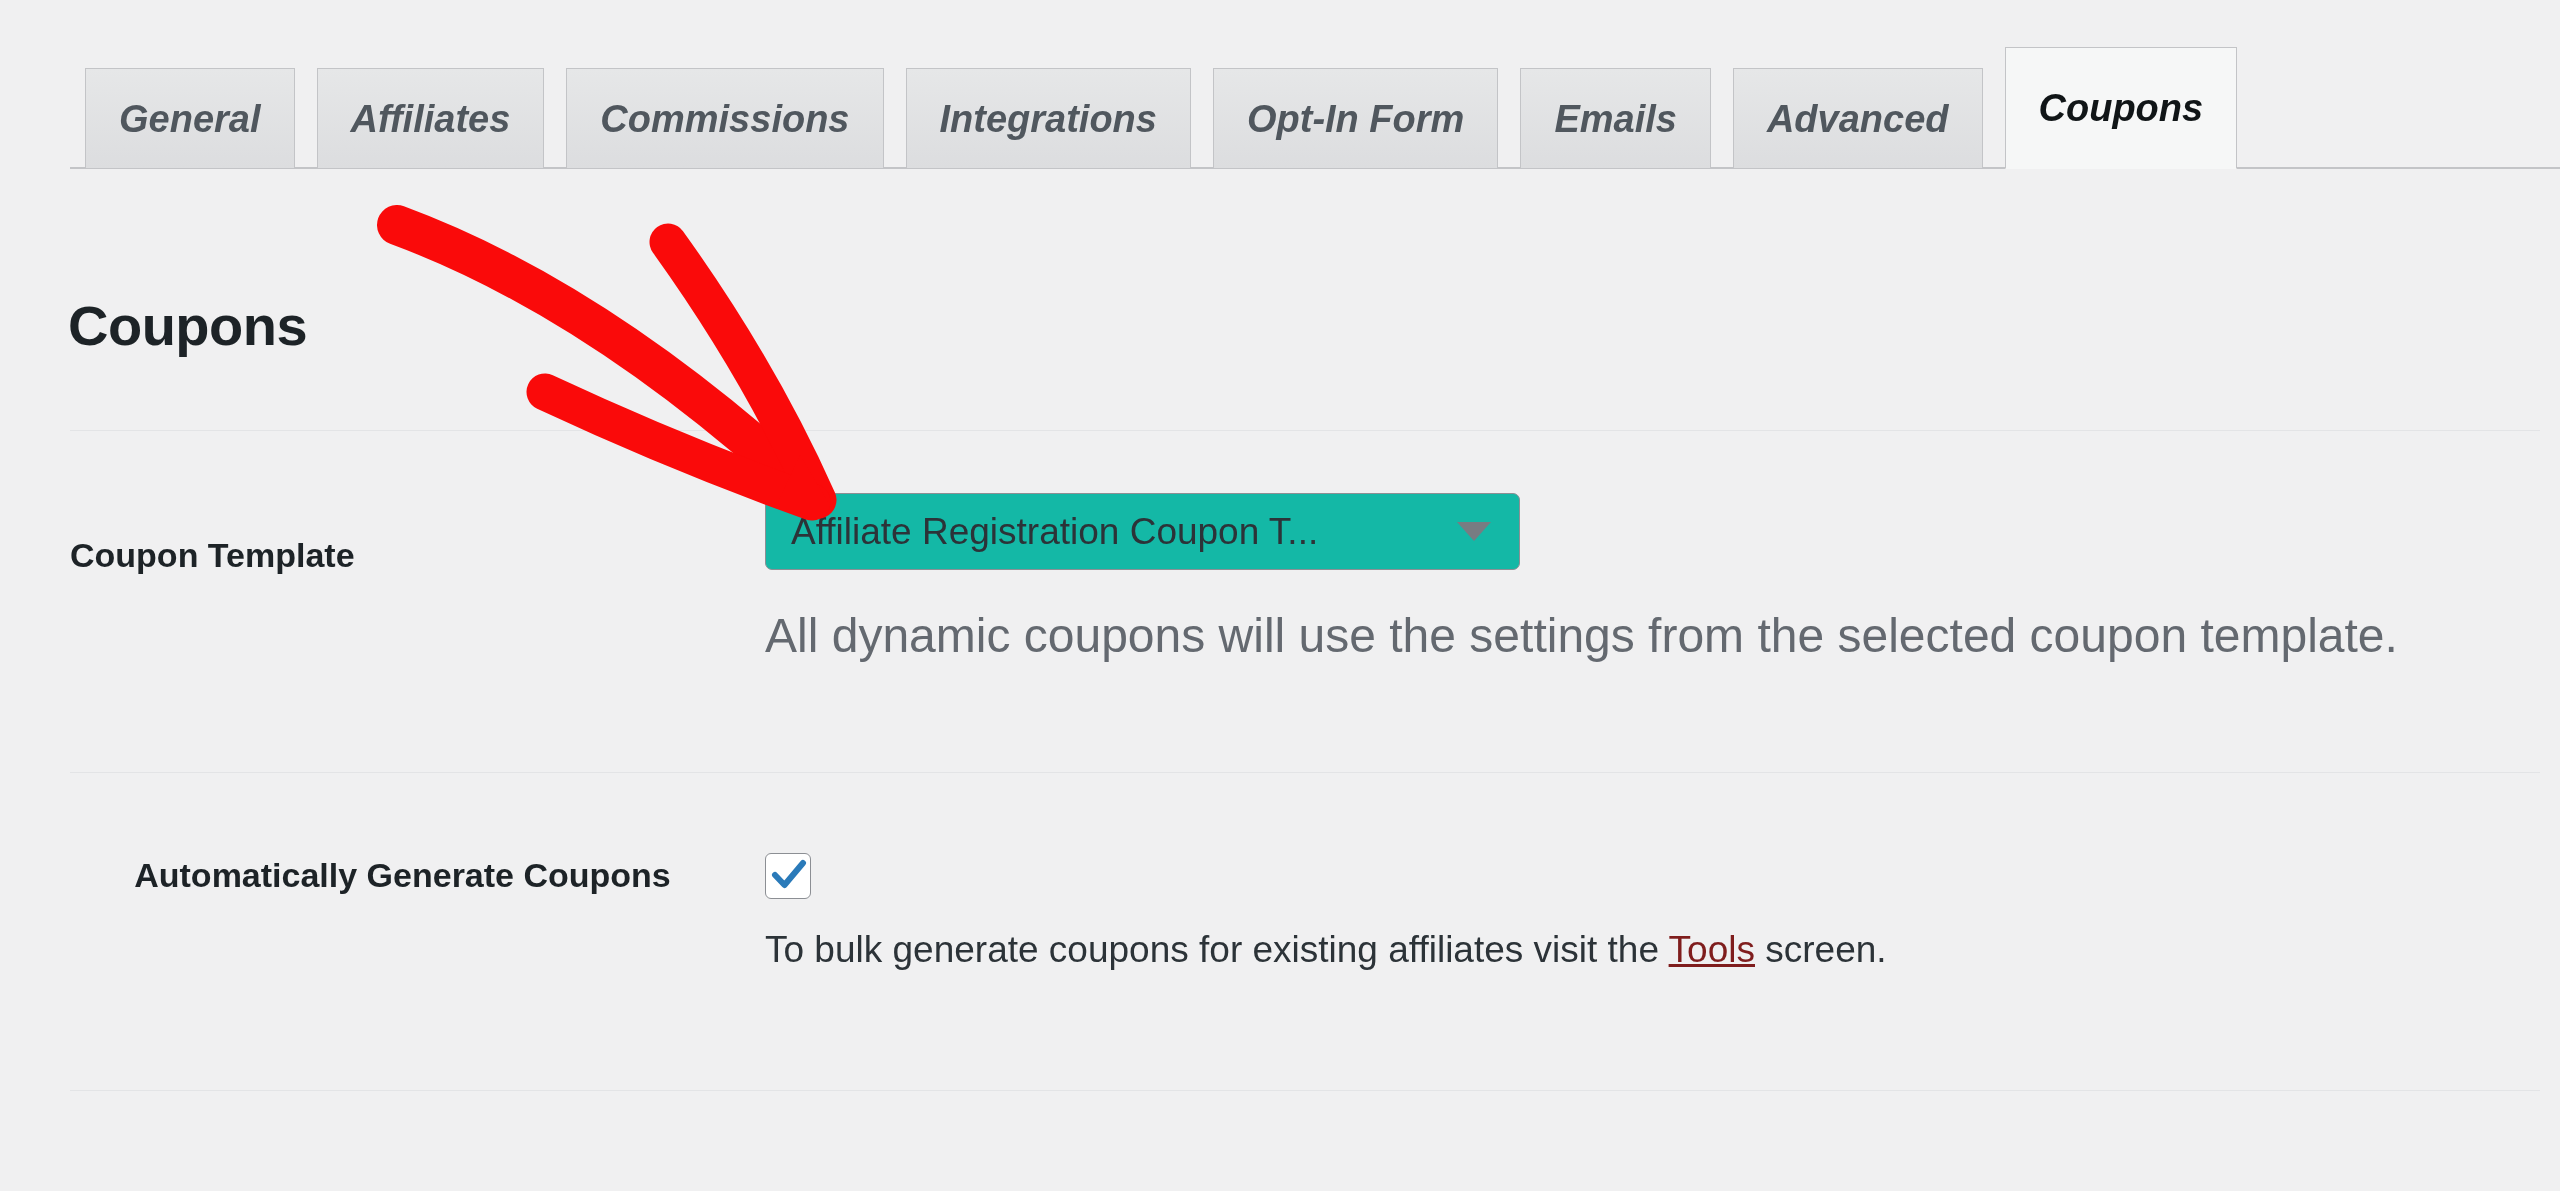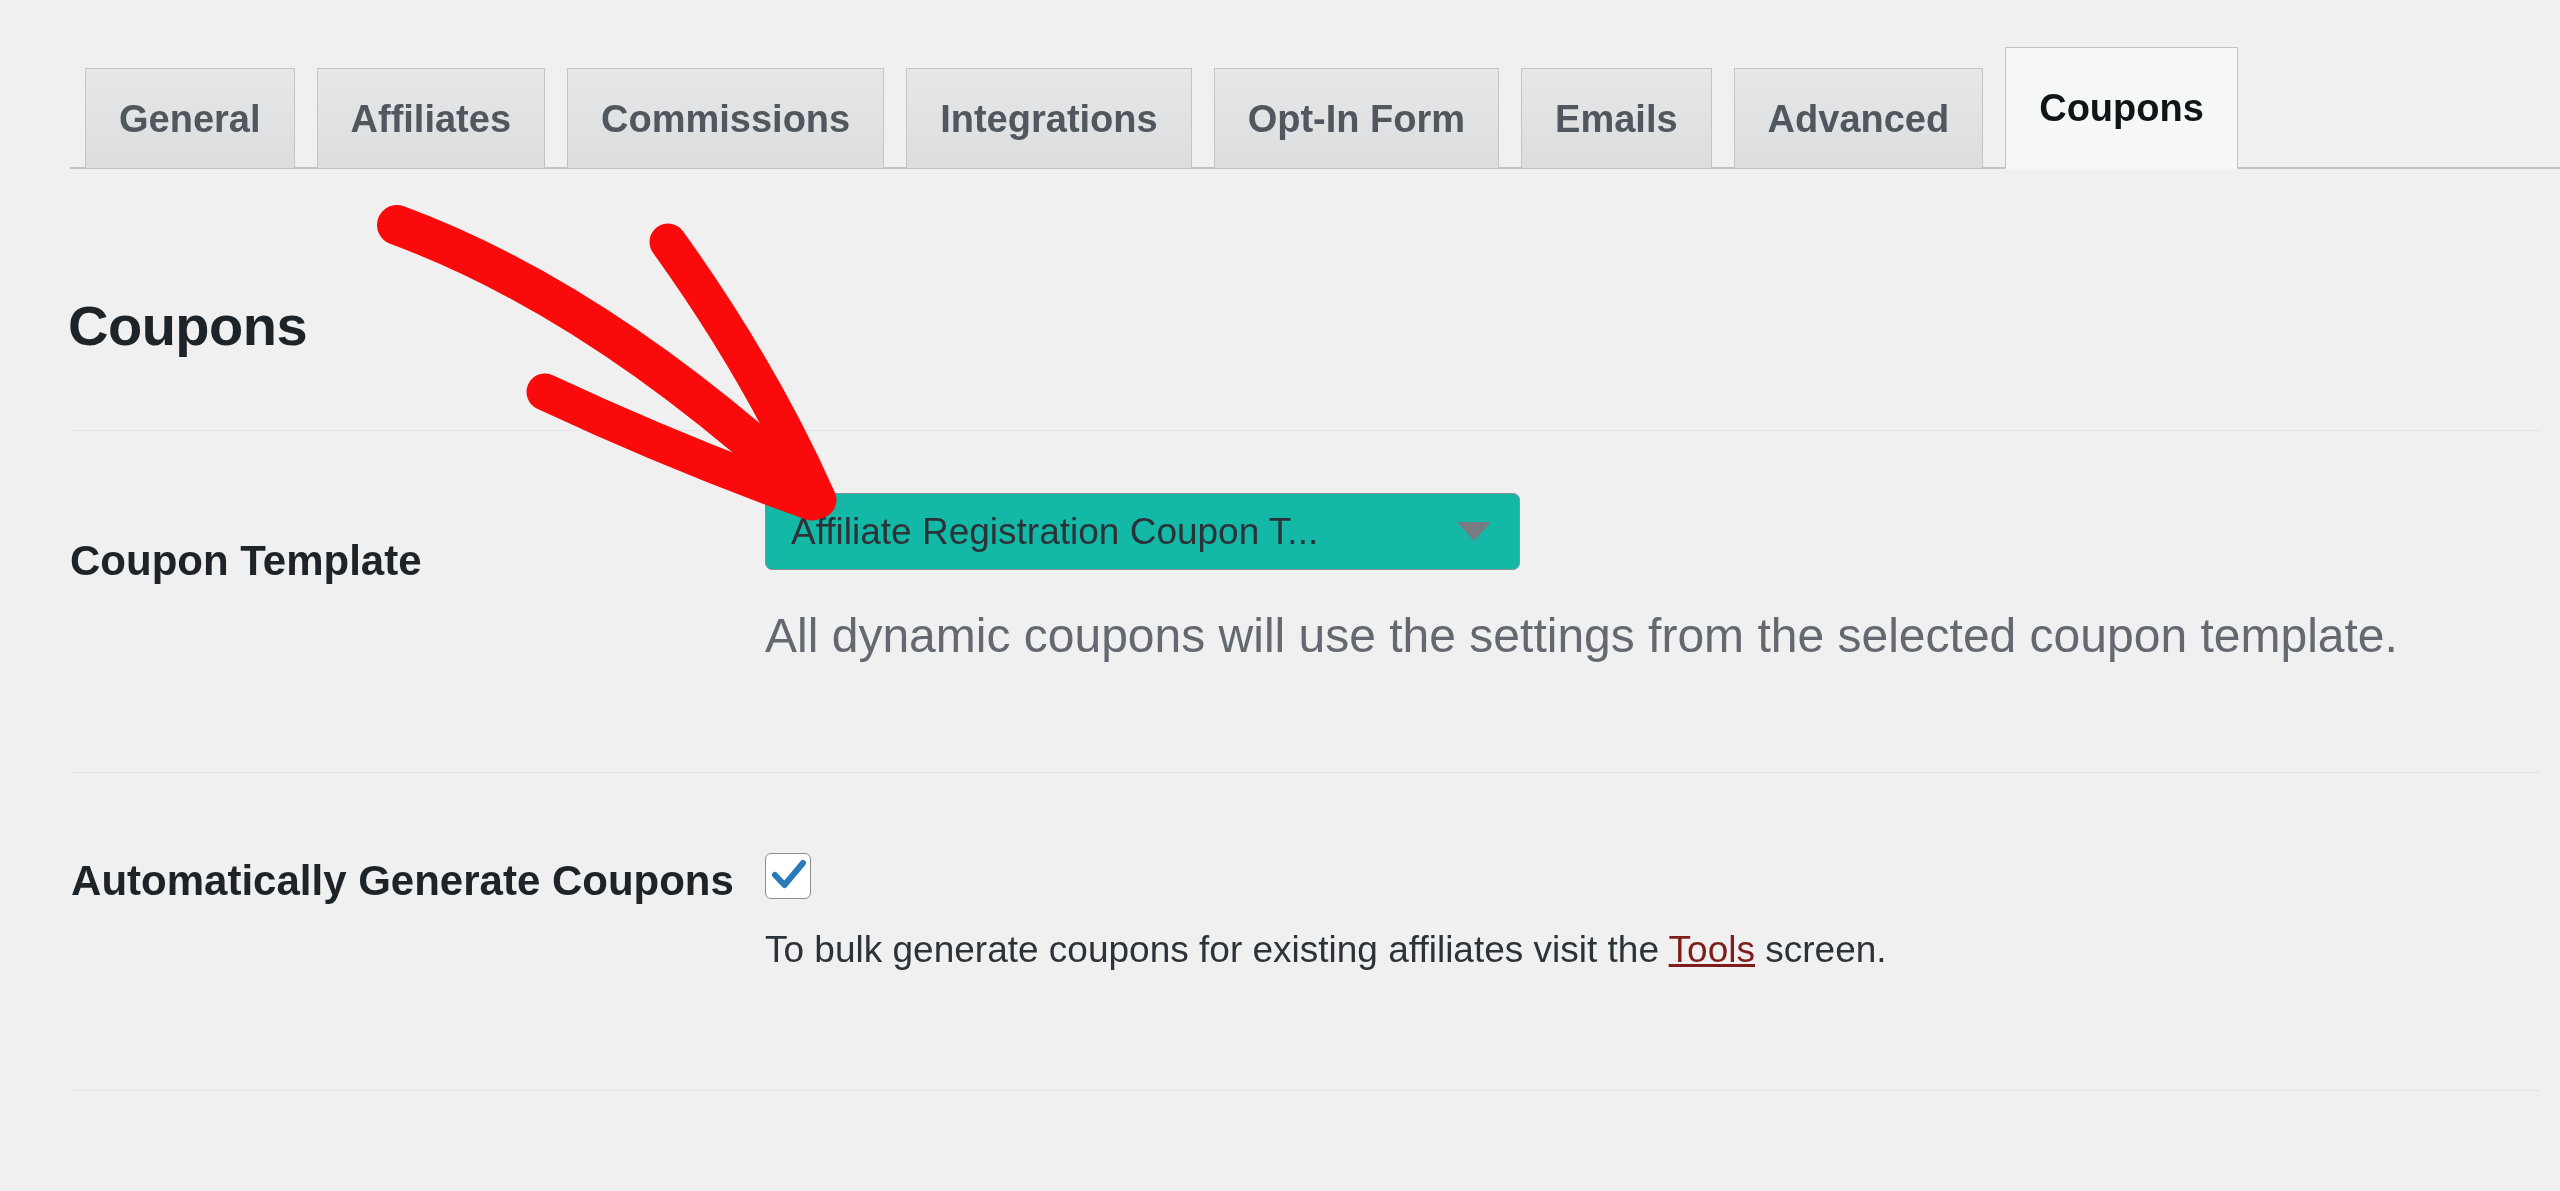--- a/index.html
+++ b/index.html
@@ -24,20 +24,21 @@
     height: 168px;
     box-sizing: border-box;
   }
   .tab-nav-inner {
     position: absolute;
     left: 85px;
     top: 48px;
     display: flex;
     align-items: flex-end;
     height: 120px;
+    font-style: italic;
   }
   .tab-nav-border {
     position: absolute;
     left: 70px;
     right: 0;
     top: 167px;
     height: 2px;
     background: #c3c4c7;
   }
   .tab {
@@ -91,21 +92,21 @@
     position: relative;
     box-sizing: border-box;
     border-top: 1px solid #e3e4e6;
     display: flex;
     align-items: flex-start;
   }
   .row .th {
     box-sizing: border-box;
     width: 695px;
     flex: 0 0 695px;
-    font-size: 42px;
+    font-size: 34px;
     font-weight: 700;
     color: #1d2327;
     line-height: 1.45;
   }
   .row .td {
     flex: 1 1 auto;
     box-sizing: border-box;
   }
 
   

